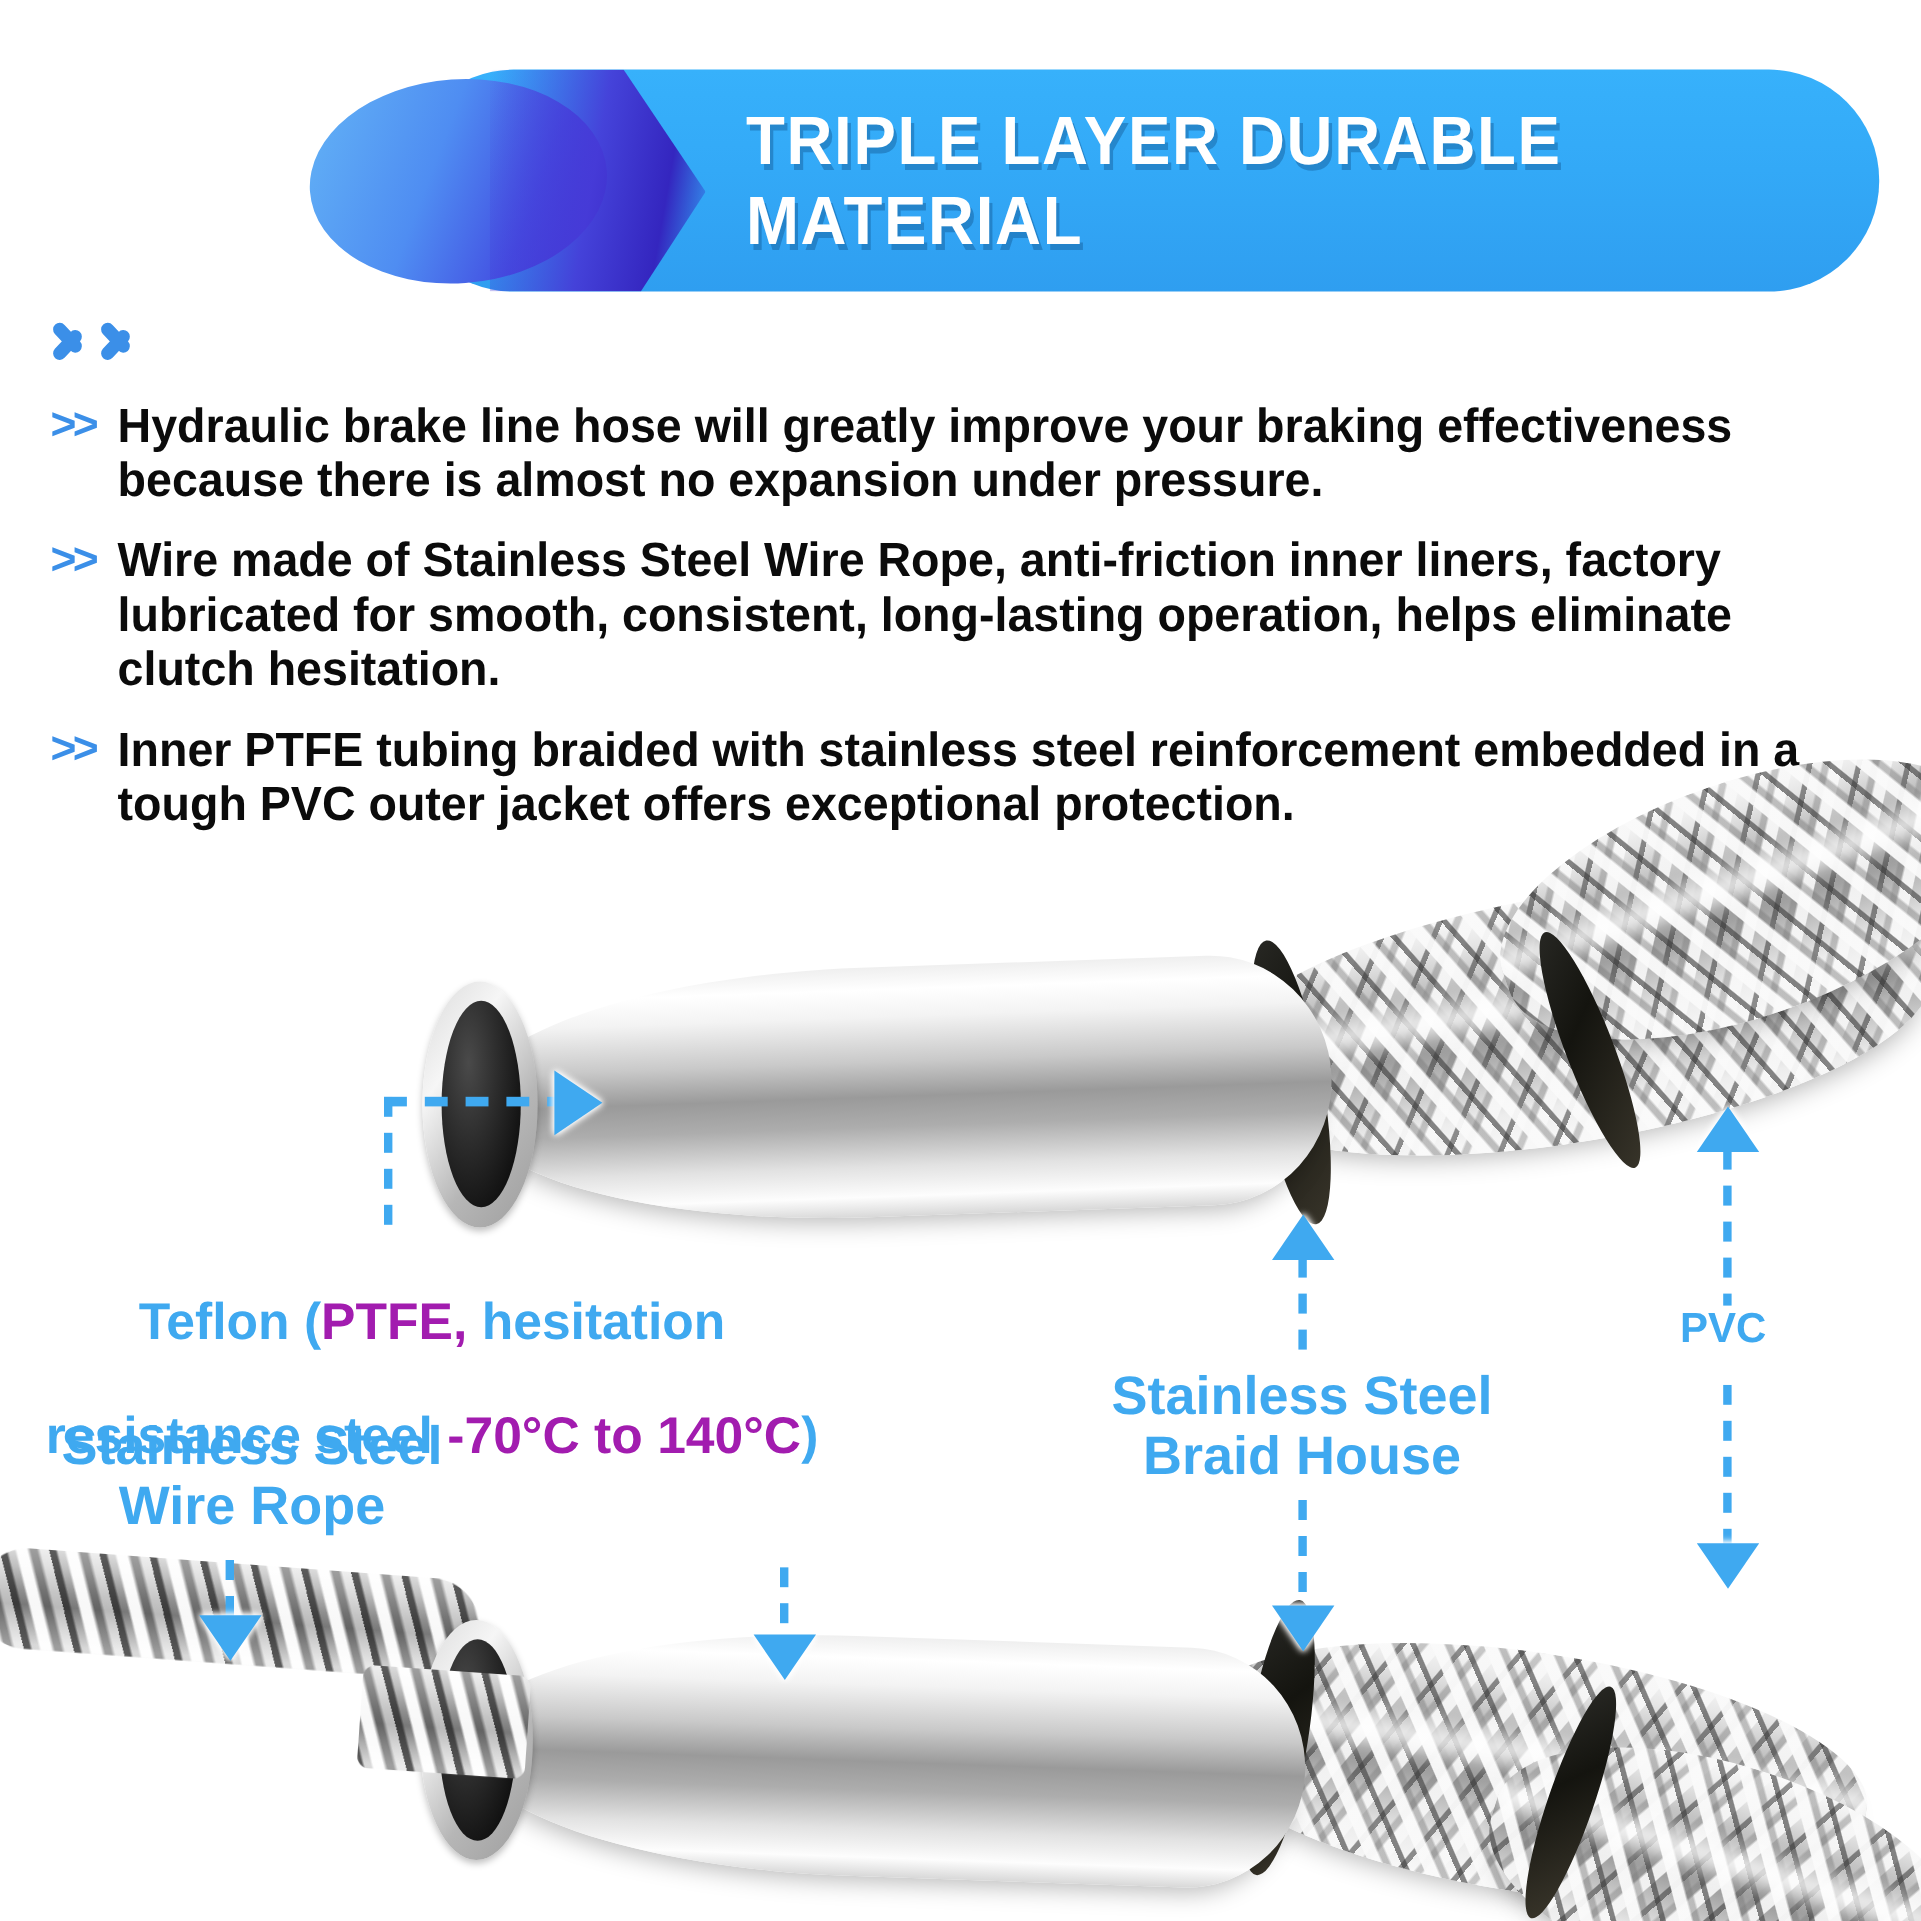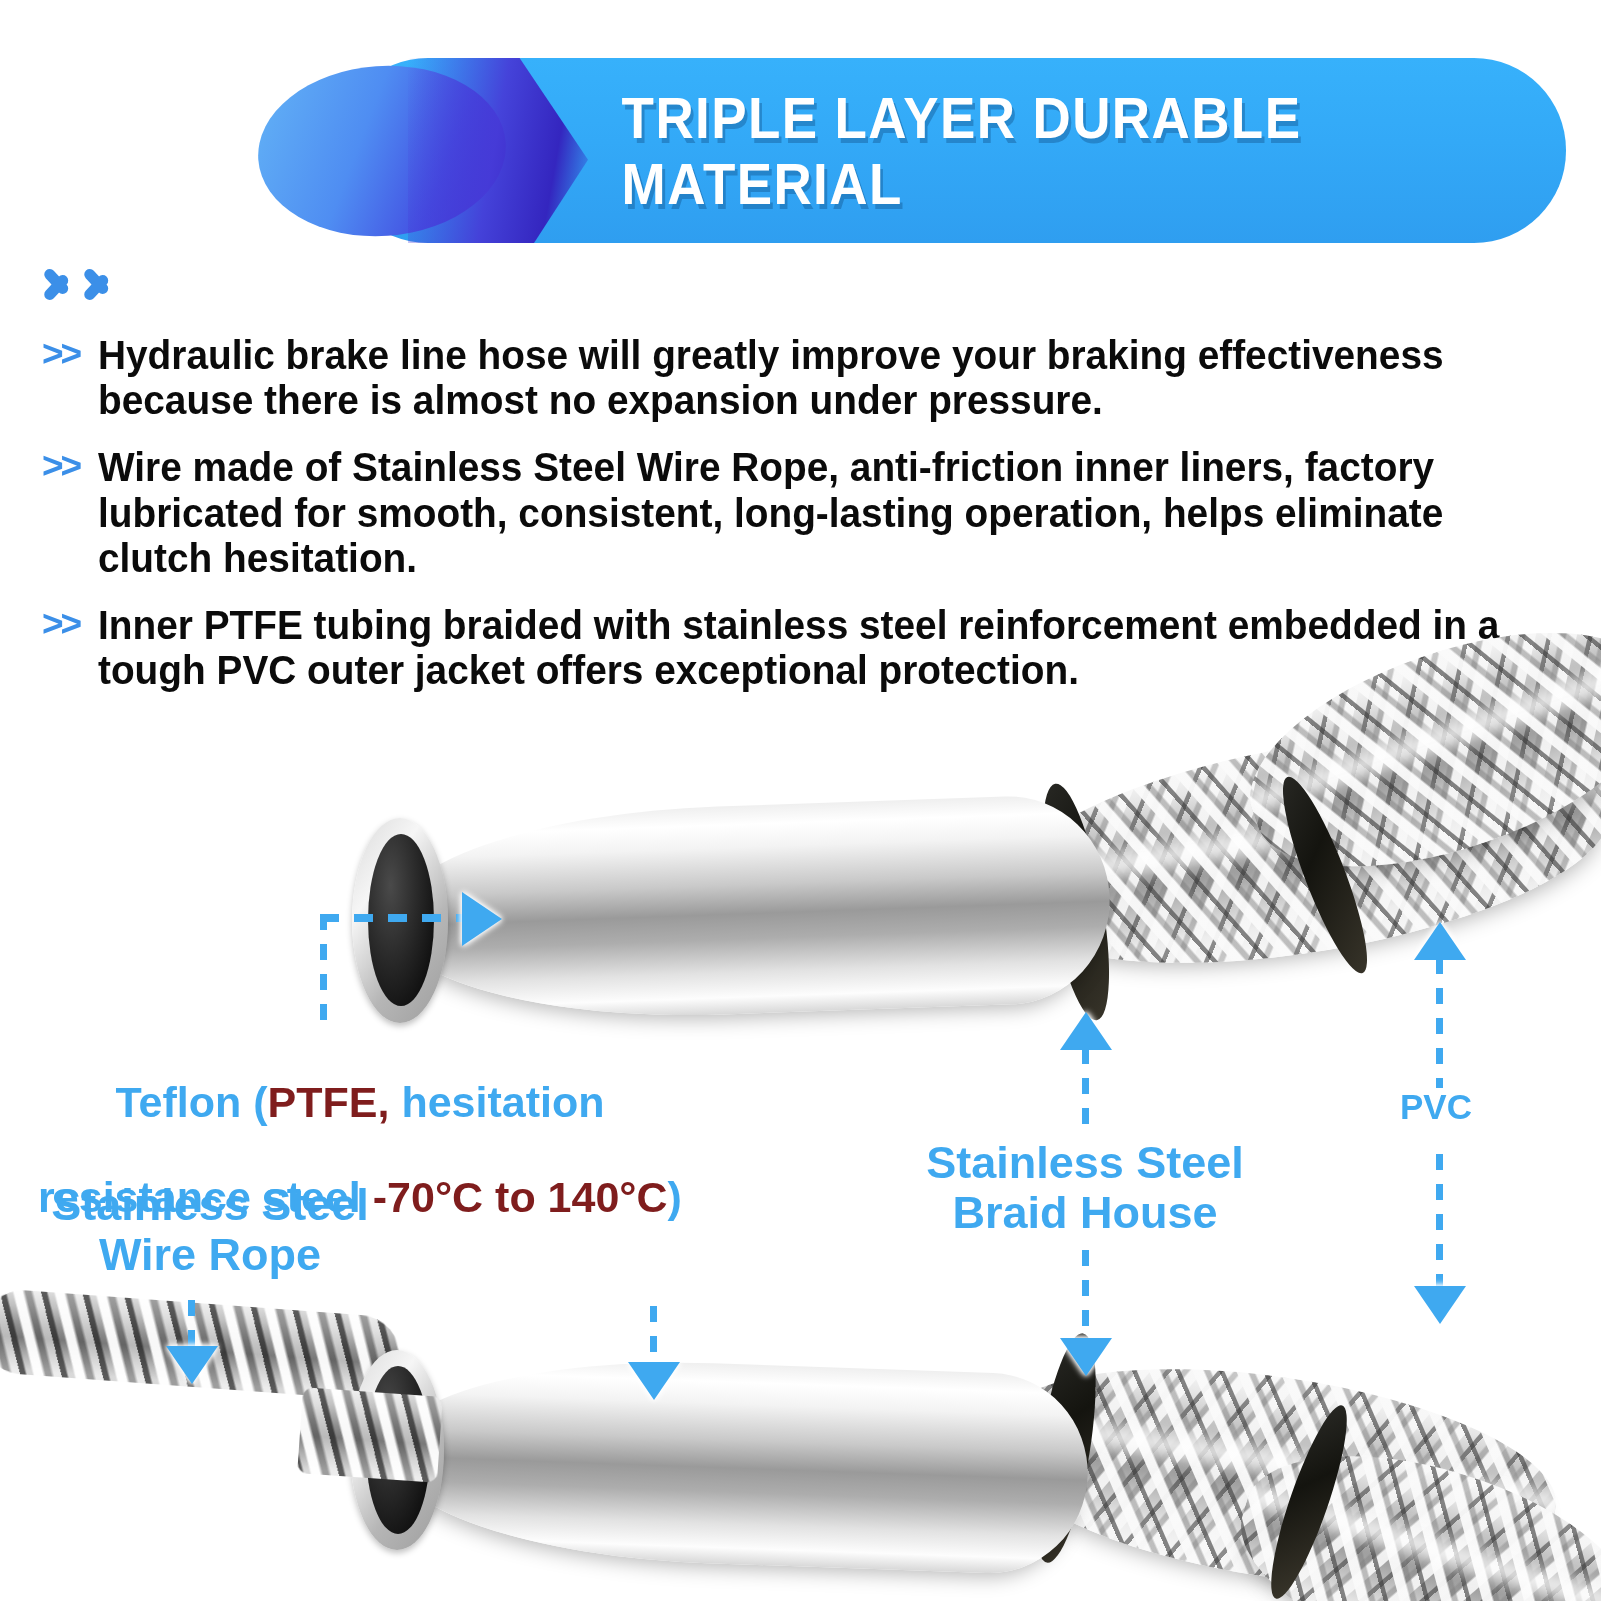--- a/index.html
+++ b/index.html
@@ -94,21 +94,21 @@
         rgba(90,90,90,.55) 25px, rgba(90,90,90,.55) 30px,
         rgba(235,235,235,.6) 33px, rgba(235,235,235,.6) 40px),
       linear-gradient(180deg,#f2f2f2 0%,#cfcfcf 18%,#8c8c8c 42%,#6f6f6f 56%,
                       #b6b6b6 76%,#efefef 95%);
     filter:blur(.4px);}
 
   
   .cap{position:absolute;color:#3fa9f0;font-weight:bold;line-height:1.1;
        text-align:center;white-space:pre-line;
        font-family:"Liberation Sans",sans-serif;}
-  .cap b{color:#7f1d1d;}
+  .cap b{color:#a21caf;}
 
   .vline{position:absolute;width:7px;
     background-image:linear-gradient(180deg,#3fa9f0 55%,rgba(0,0,0,0) 55%);
     background-size:7px 30px;}
   .hline{position:absolute;height:8px;
     background-image:linear-gradient(90deg,#3fa9f0 56%,rgba(0,0,0,0) 56%);
     background-size:34px 8px;}
 
   .arrow{position:absolute;width:0;height:0;filter:drop-shadow(0 0 3px #fff)
          drop-shadow(0 0 2px #fff);}

